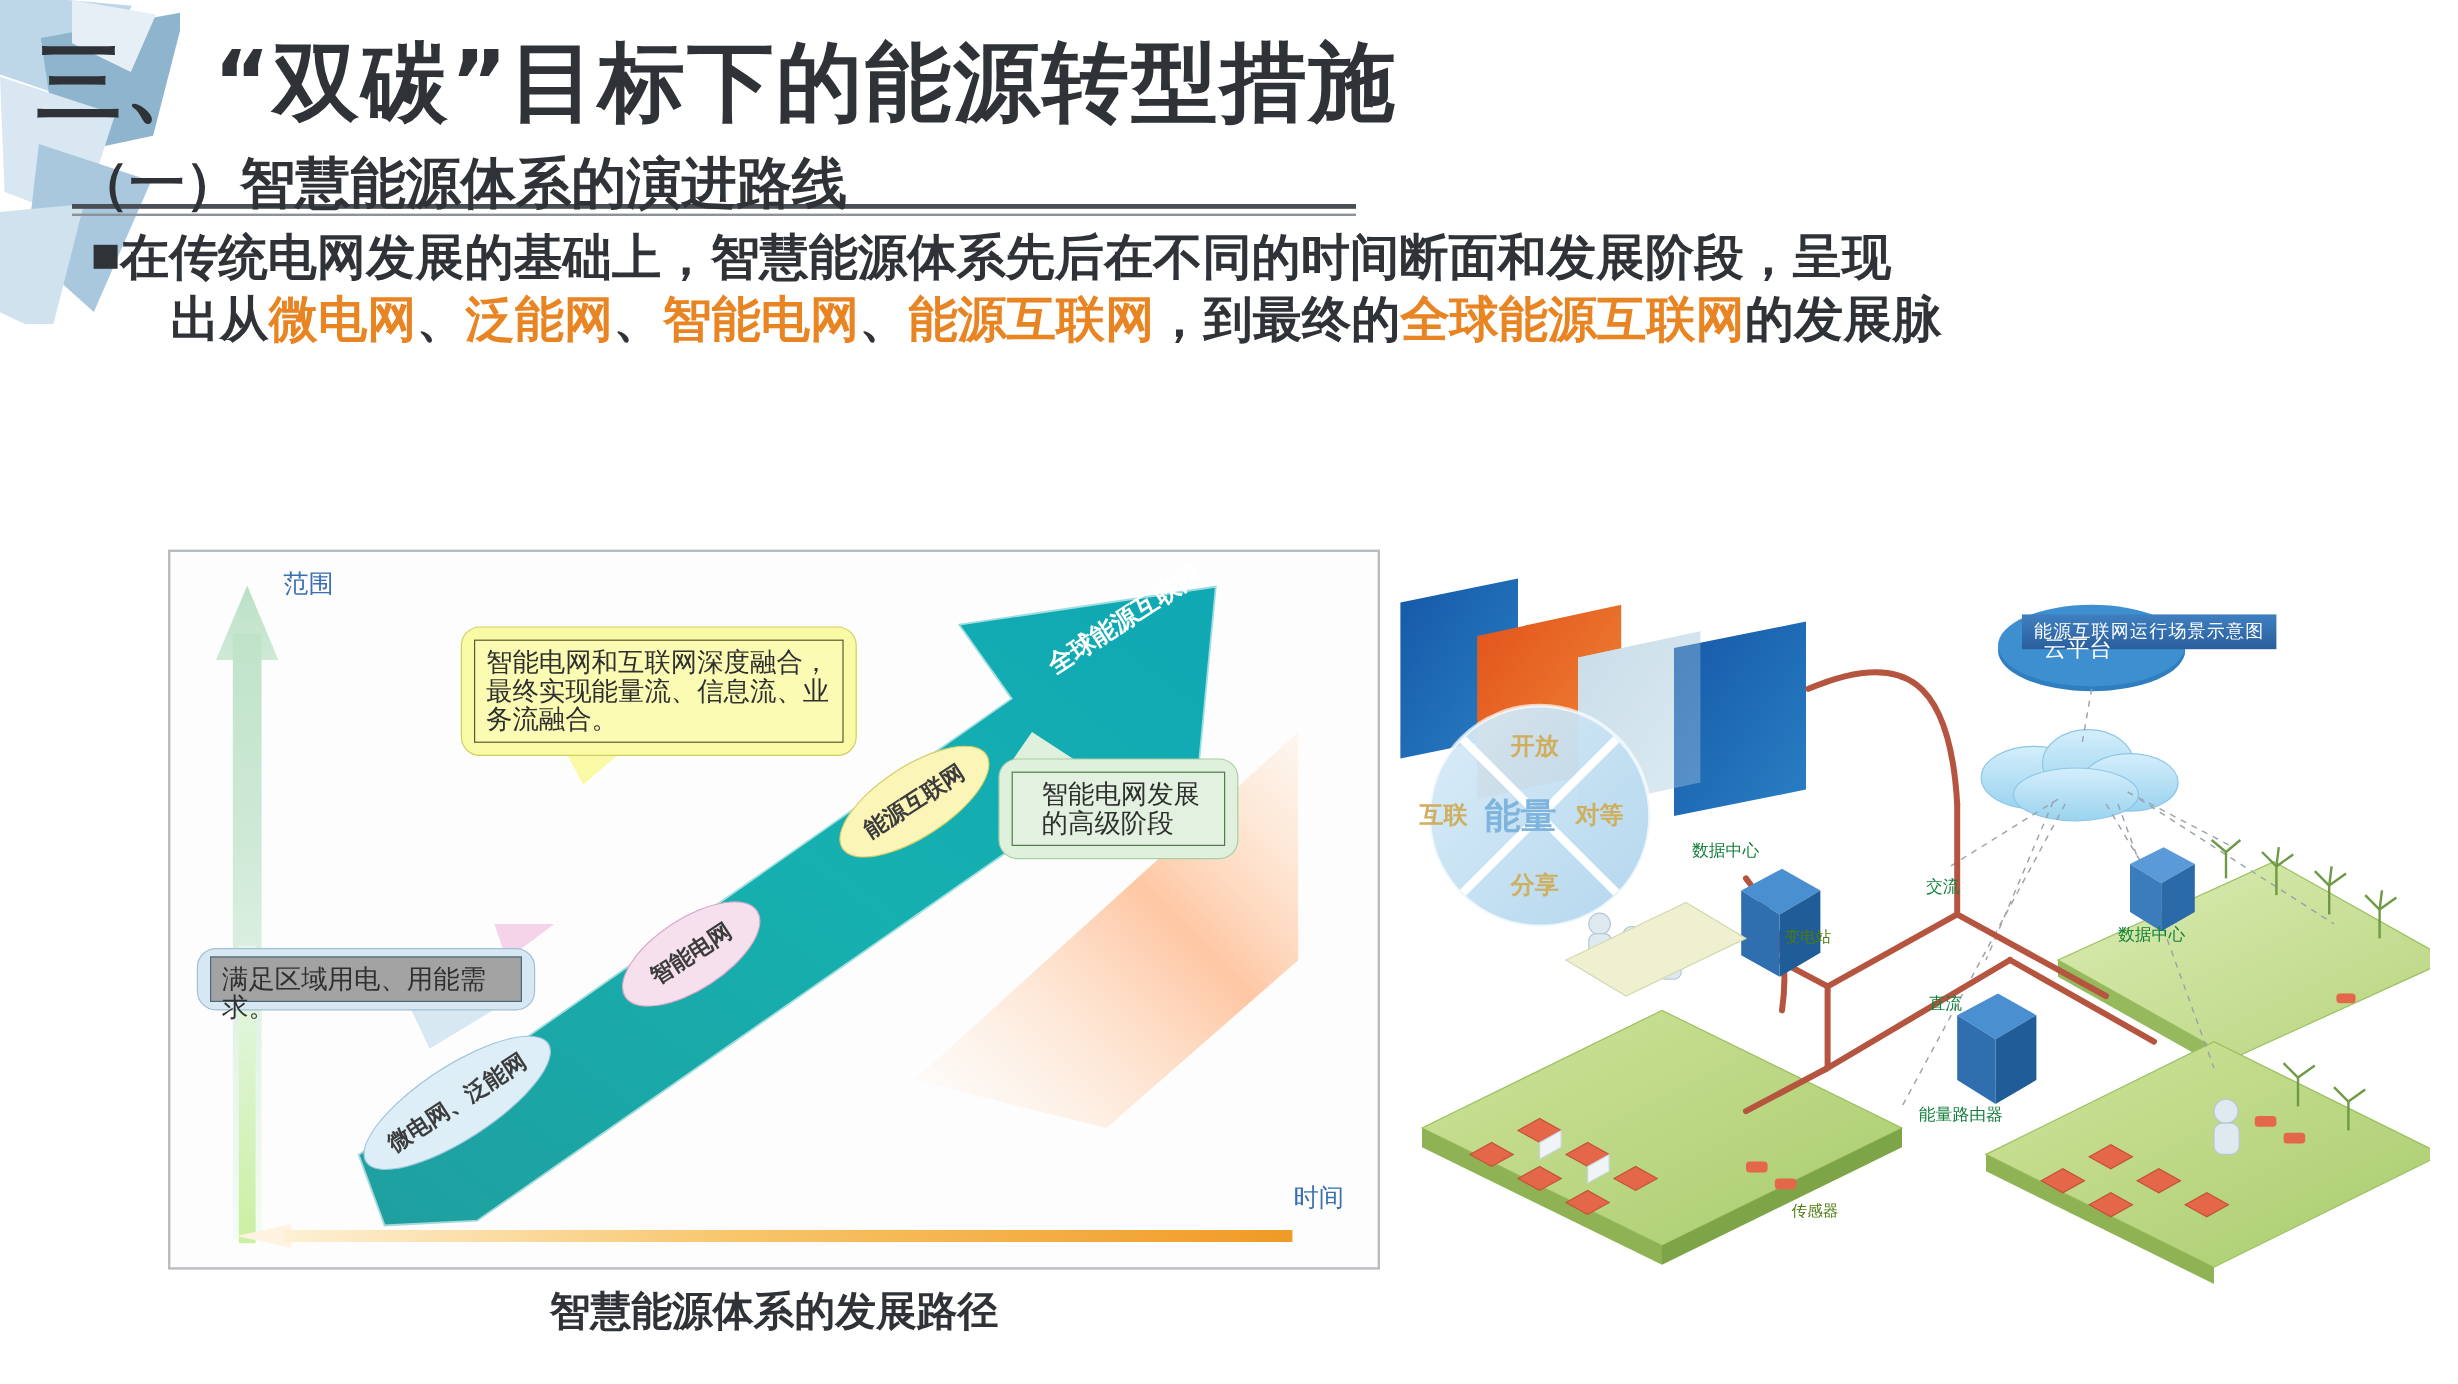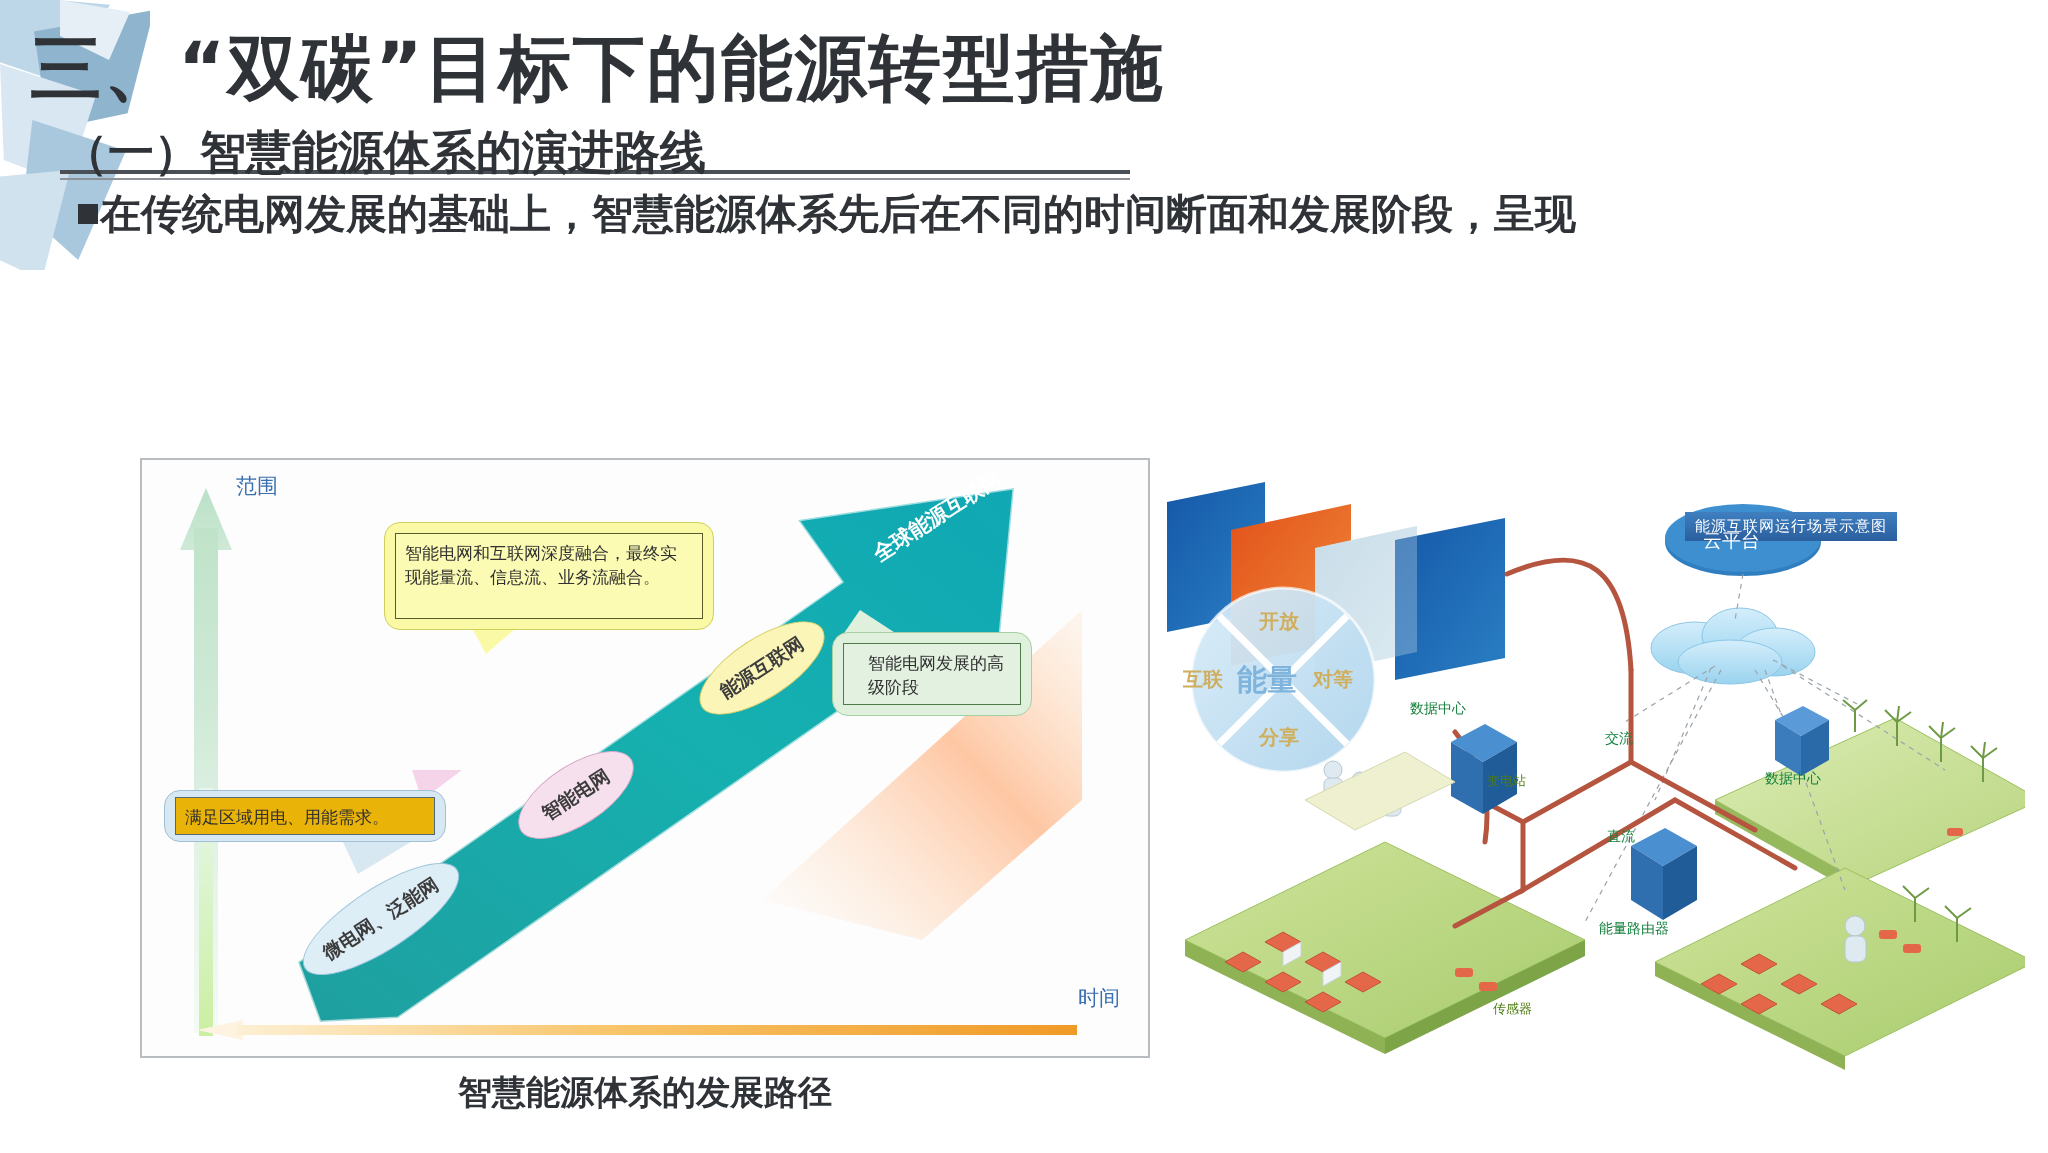--- a/index.html
+++ b/index.html
@@ -98,31 +98,31 @@
     border:1px solid #d9a9c9;transform:rotate(-33deg);font-size:19px;}
   .pill.p3{left:548px;top:178px;width:142px;height:58px;background:#fbf5b8;
     border:1px solid #d8cf6a;transform:rotate(-33deg);font-size:19px;}
   .pill.p4{left:700px;top:28px;width:190px;height:56px;background:transparent;
     border:none;transform:rotate(-33deg);font-size:21px;color:#ffffff;}
 
   
   .callout{position:absolute;border-radius:16px;box-sizing:border-box;}
   .callout .inner{position:absolute;left:10px;top:10px;right:10px;bottom:10px;
     border:1px solid #6f6f6f;padding:7px 9px;box-sizing:border-box;
-    font-size:17px;line-height:24px;color:#303030;
+    font-size:22px;line-height:24px;color:#303030;
     font-family:"DejaVu Sans","Liberation Sans",sans-serif;}
   .c-yellow{left:242px;top:62px;width:330px;height:108px;background:#fafaa6;
     border:1px solid #cfcf5f;}
   .c-yellow .inner{background:#fbfbb4;border-color:#5a5a2a;}
   .c-pink{left:32px;top:180px;width:300px;height:132px;background:#f5d4ea;
     border:1px solid #dfa8cd;}
   .c-pink .inner{background:#f7d8ec;border-color:#7a4a6a;}
   .c-blue{left:22px;top:330px;width:282px;height:52px;background:#d8e8f2;
     border:1px solid #9fc0d6;}
-  .c-blue .inner{background:#eab308;border-color:#4a6a7a;top:6px;bottom:6px;}
+  .c-blue .inner{background:#a3a3a3;border-color:#4a6a7a;top:6px;bottom:6px;}
   .c-green{left:690px;top:172px;width:200px;height:84px;background:#dff0dc;
     border:1px solid #a8ceA3;}
   .c-green .inner{background:#e3f2e0;border-color:#4f7a4a;padding-left:24px;}
 
   .tail{position:absolute;width:0;height:0;}
   .tail-y{left:330px;top:168px;border-left:14px solid transparent;
      border-right:30px solid transparent;border-top:26px solid #fafaa6;}
   .tail-p{left:270px;top:310px;border-left:10px solid transparent;
      border-right:40px solid transparent;border-top:30px solid #f5d4ea;}
   .tail-b{left:200px;top:380px;border-left:16px solid transparent;
@@ -165,20 +165,21 @@
 <div class="headbar"></div>
 
 <div class="title">三、“双碳”目标下的能源转型措施</div>
 
 <div class="subtitle">（一）智慧能源体系的演进路线</div>
 
 <div class="bullet-wrap">
   <span class="bullet-sq"></span>
   <div class="para">
     <span class="ln l1">在传统电网发展的基础上，智慧能源体系先后在不同的时间断面和发展阶段，呈现</span>
+    <span class="ln l2"><span>出从</span><span class="hl">微电网</span><span>、</span><span class="hl">泛能网</span><span>、</span><span class="hl">智能电网</span><span>、</span><span class="hl">能源互联网</span><span>，到最终的</span><span class="hl">全球能源互联网</span><span>的发展脉</span></span>
   </div>
 </div>
 
 <div class="diagram">
 
   <div class="vaxis">
     <span class="head"></span>
       <span class="shaft"></span>
       <span class="lite"></span>
   </div>

